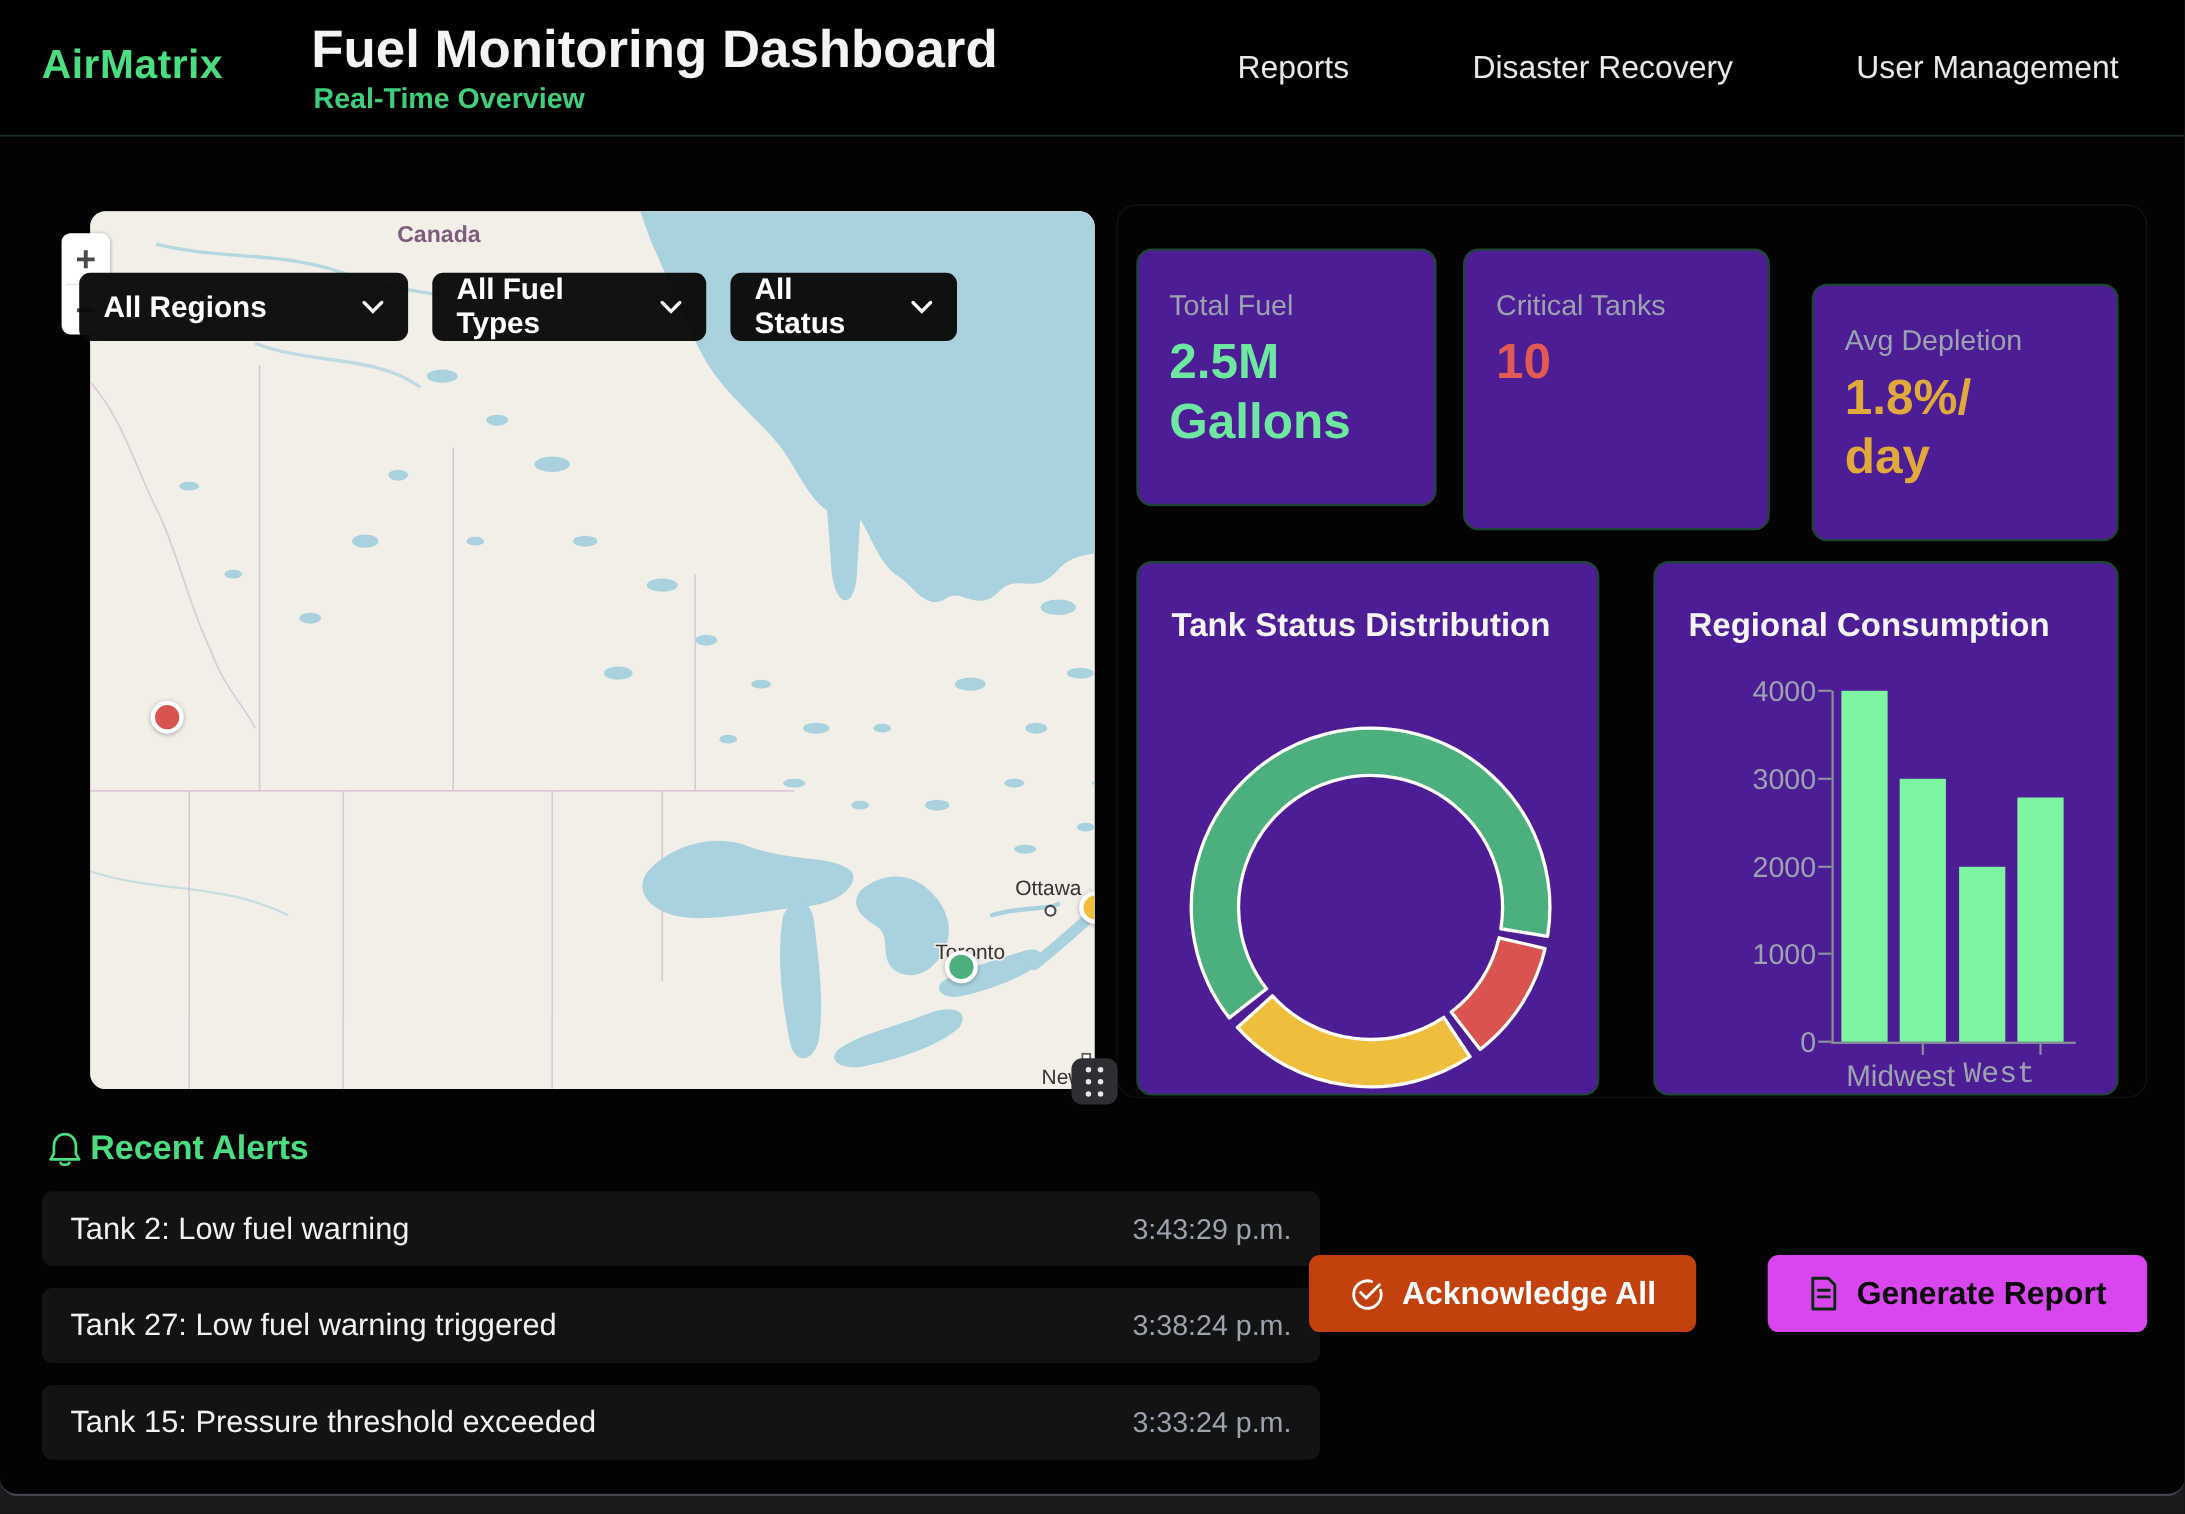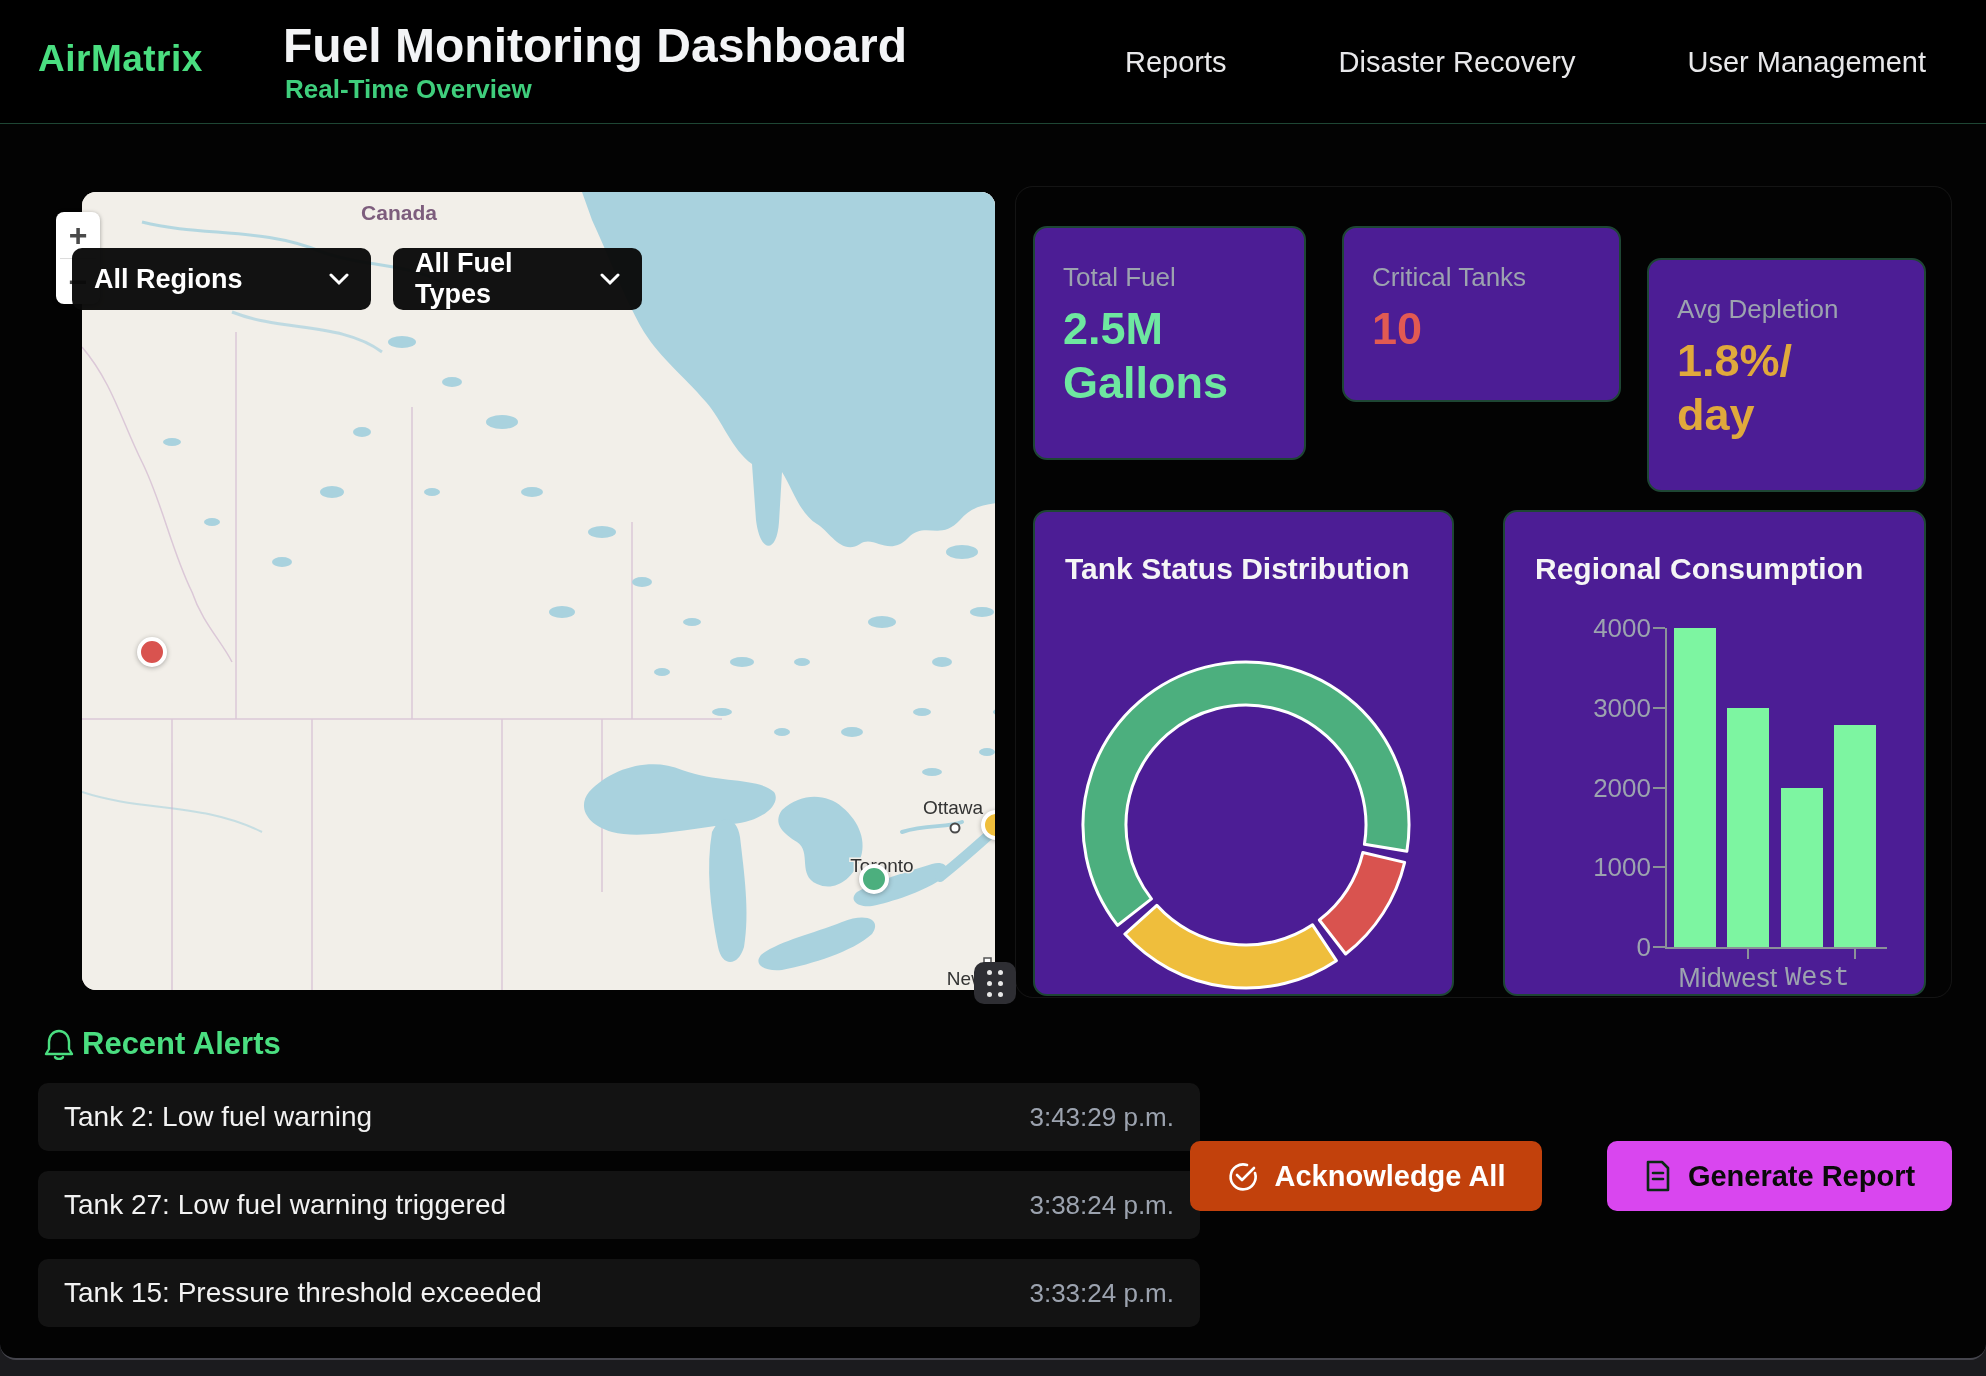--- a/index.html
+++ b/index.html
@@ -186,40 +186,48 @@
         </span>
       </div>
       <div class="filter f2">
         <span>All Fuel Types</span>
         <span class="chev">
           <svg width="20" height="13" viewBox="0 0 20 13">
                 <polyline points="2,2 10,10 18,2" fill="none" stroke="#fff" stroke-width="3" stroke-linecap="round"></polyline>
               </svg>
         </span>
       </div>
+      <div class="filter f3">
+        <span>All Status</span>
+        <span class="chev">
+          <svg width="20" height="13" viewBox="0 0 20 13">
+                <polyline points="2,2 10,10 18,2" fill="none" stroke="#fff" stroke-width="3" stroke-linecap="round"></polyline>
+              </svg>
+        </span>
+      </div>
     </div>
 
     <div class="drag-handle">
       <i></i>
           <i></i>
           <i></i>
           <i></i>
           <i></i>
           <i></i>
     </div>
   </div>
 
   <div class="right-panel">
 
     <div class="card" style="left:17px;top:39px;width:273px;height:234px;">
       <div class="stat-label">Total Fuel</div>
       <div class="stat-value" id="stat-val-0" style="color: rgb(110, 231, 160);">2.5M
 Gallons</div>
     </div>
-    <div class="card" style="left:326px;top:39px;width:279px;height:176px;">
+    <div class="card" style="left:314px;top:39px;width:279px;height:256px;">
       <div class="stat-label">Critical Tanks</div>
       <div class="stat-value" id="stat-val-1" style="color: rgb(226, 90, 82);">10</div>
     </div>
     <div class="card" style="left:631px;top:39px;width:279px;height:234px;margin-top:32px;">
       <div class="stat-label">Avg Depletion</div>
       <div class="stat-value" id="stat-val-2" style="color: rgb(224, 169, 60);">1.8%/
 day</div>
     </div>
 
     <div class="card" style="left:17px;top:323px;width:421px;height:486px;">

